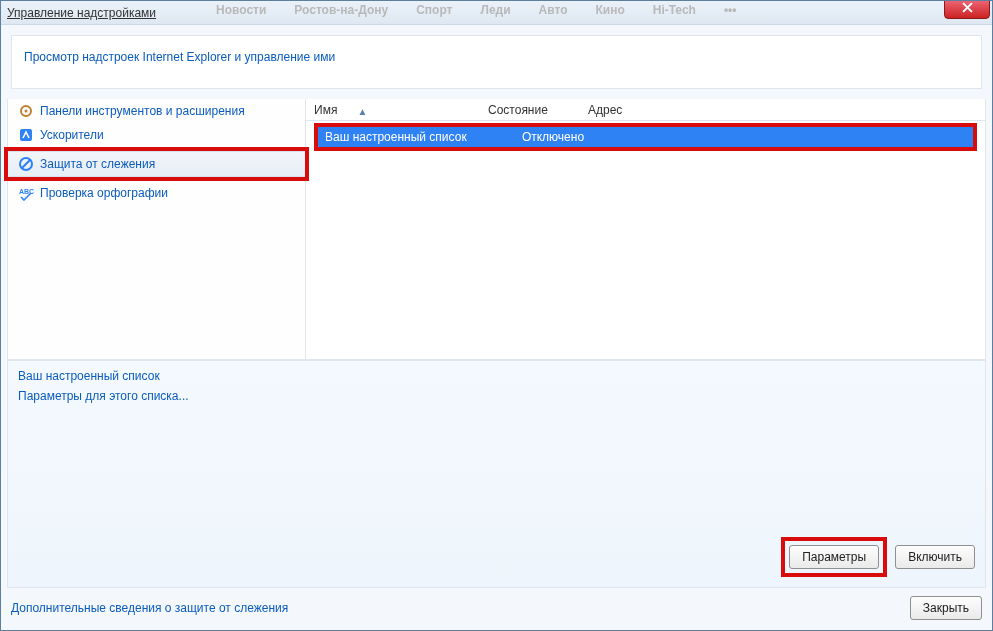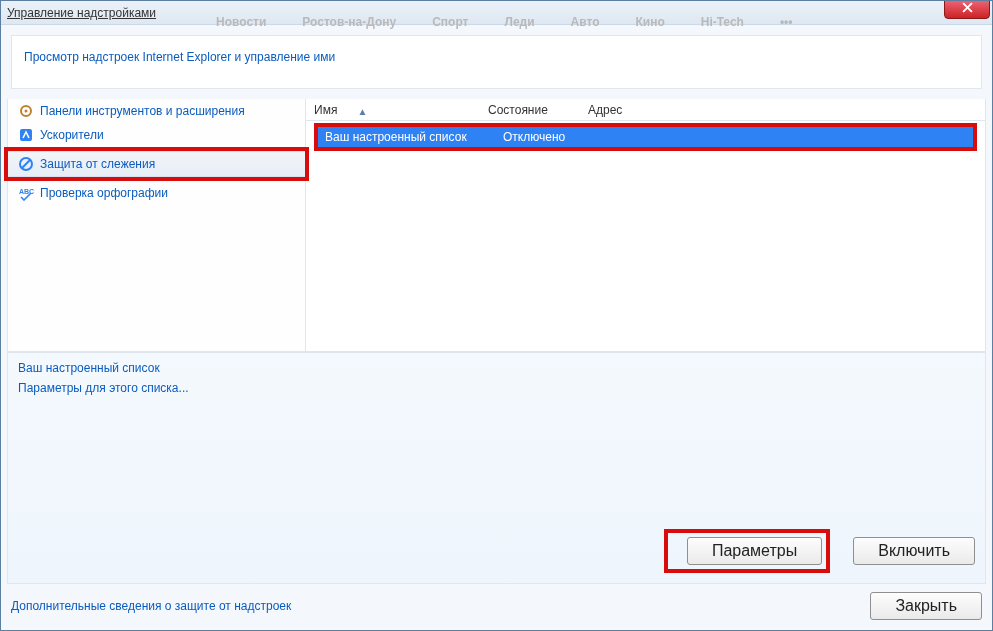--- a/index.html
+++ b/index.html
@@ -2,50 +2,50 @@
 <html><head>
 <meta charset="utf-8">
 <style>
   * { box-sizing: border-box; }
   html, body { margin:0; padding:0; font-family: "Segoe UI", Tahoma, sans-serif; font-size:12px; color:#222; }
   .window { width:993px; height:631px; background:#f4f7fb; border:1px solid #5a7fa0; position:relative; display:flex; flex-direction:column; overflow:hidden;}
   .titlebar { height:24px; background:linear-gradient(#eaf1f9,#dfe8f2); display:flex; align-items:center; padding:0 6px; border-bottom:1px solid #cbd8e6; position:relative;}
   .titlebar .title { font-size:12px; color:#333;text-decoration:underline; }
   .closebtn { position:absolute; top:-2px; right:2px; width:46px; height:20px; background:linear-gradient(#e67,#c22); border:1px solid #8a1a1a; border-radius:0 0 4px 4px; display:flex; align-items:center; justify-content:center;}
   .closebtn svg { width:11px; height:11px; }
-  .bg-nav { position:absolute; top:14px; left:215px; color:#b9b9b9; font-size:12px; font-weight:bold; display:flex; gap:36px; filter:blur(0.6px);}
+  .bg-nav { position:absolute; top:2px; left:215px; color:#b9b9b9; font-size:12px; font-weight:bold; display:flex; gap:28px; filter:blur(0.6px);}
   .header-strip { background:#fff; border:1px solid #dfe6ee; margin:10px; padding:14px 12px 24px 12px;}
   .header-strip a { color:#0b5cbf; text-decoration:none; }
   .main { flex:1; display:flex; margin:0 6px 0 6px; border:1px solid #dfe6ee; border-top:none; background:#fff;}
   .sidebar { width:298px; border-right:1px solid #dfe6ee; background:#fefefe;}
   .sidebar-heading { color:#6f7d8c; padding:6px 8px 6px 10px; }
   .categories { display:flex; flex-direction:column; }
   .cat-item { display:flex; align-items:center; gap:6px; padding:4px 10px; color:#0b5cbf; cursor:pointer;}
   .cat-item.selected { background:linear-gradient(#f2f5f9,#e7eef7); border-top:1px solid #d8e2ee; border-bottom:1px solid #d8e2ee;}
   .cat-icon { width:16px; height:16px; display:flex; align-items:center; justify-content:center; }
   .highlight-red { border:4px solid #d90c0c; }
   .list-area { flex:1; position:relative; }
   .columns { display:flex; background:#fff; border-bottom:1px solid #dfe6ee; height:22px; align-items:center; padding-left:8px;}
   .col { color:#333; padding:0 10px 0 0; }
   .col-name { width:174px; display:flex; align-items:flex-end; gap:20px;}
   .col-status { width:100px; }
   .col-addr { flex:1; }
   .sort-arrow { color:#5b7fa9; font-size:10px;}
   .row-wrap { margin:2px 8px; }
   .row { background:#2f82f4; color:#fff; height:20px; display:flex; align-items:center; padding-left:6px; border:1px solid #2f82f4;}
   .row .c-name { width:178px; }
-  .row .c-status { width:100px; }
+  .row .c-status { width:100px;text-align:center; }
   .bottom-panel { margin:0 6px 0 6px; border:1px solid #dfe6ee; border-top:1px solid #dfe6ee; background:linear-gradient(#f4f9fe,#eef5fc); }
   .bp-row1 { padding:8px 10px 4px 10px; }
   .bp-row1 a { color:#0b5cbf; text-decoration:none; }
   .bp-row2 { padding:2px 10px 8px 10px; }
   .bp-row2 a { color:#0b5cbf; text-decoration:none; }
   .bp-gap { height:120px; }
   .bp-buttons { display:flex; justify-content:flex-end; gap:8px; padding:6px 10px 10px 10px; align-items:center;}
-  .btn { background:linear-gradient(#fdfdfd,#eaeaea); border:1px solid #8f8f8f; border-radius:3px; padding:4px 24px; font-size:16px; cursor:pointer; color:#222;margin-left:15px;}
+  .btn { background:linear-gradient(#fdfdfd,#eaeaea); border:1px solid #8f8f8f; border-radius:3px; padding:4px 12px; font-size:12px; cursor:pointer; color:#222;}
   .footer { margin:4px 6px 6px 6px; display:flex; align-items:center; justify-content:space-between; padding:4px 4px;}
   .footer a { color:#0b5cbf; text-decoration:none; }
   .hl-cat { position:relative; }
   .hl-params { border:4px solid #d90c0c; padding:4px; display:inline-flex;}
 </style>
 </head>
 <body>
 
 <div class="window">
 
@@ -153,17 +153,17 @@
     <div class="bp-gap"></div>
     <div class="bp-buttons">
       <span class="hl-params">
         <button class="btn">Параметры</button>
       </span>
       <button class="btn">Включить</button>
     </div>
   </div>
 
   <div class="footer">
-    <a href="#">Дополнительные сведения о защите от надстроек</a>
+    <a href="#">Дополнительные сведения о защите от слежения</a>
     <button class="btn">Закрыть</button>
   </div>
 
 </div>
 
 </body></html>

